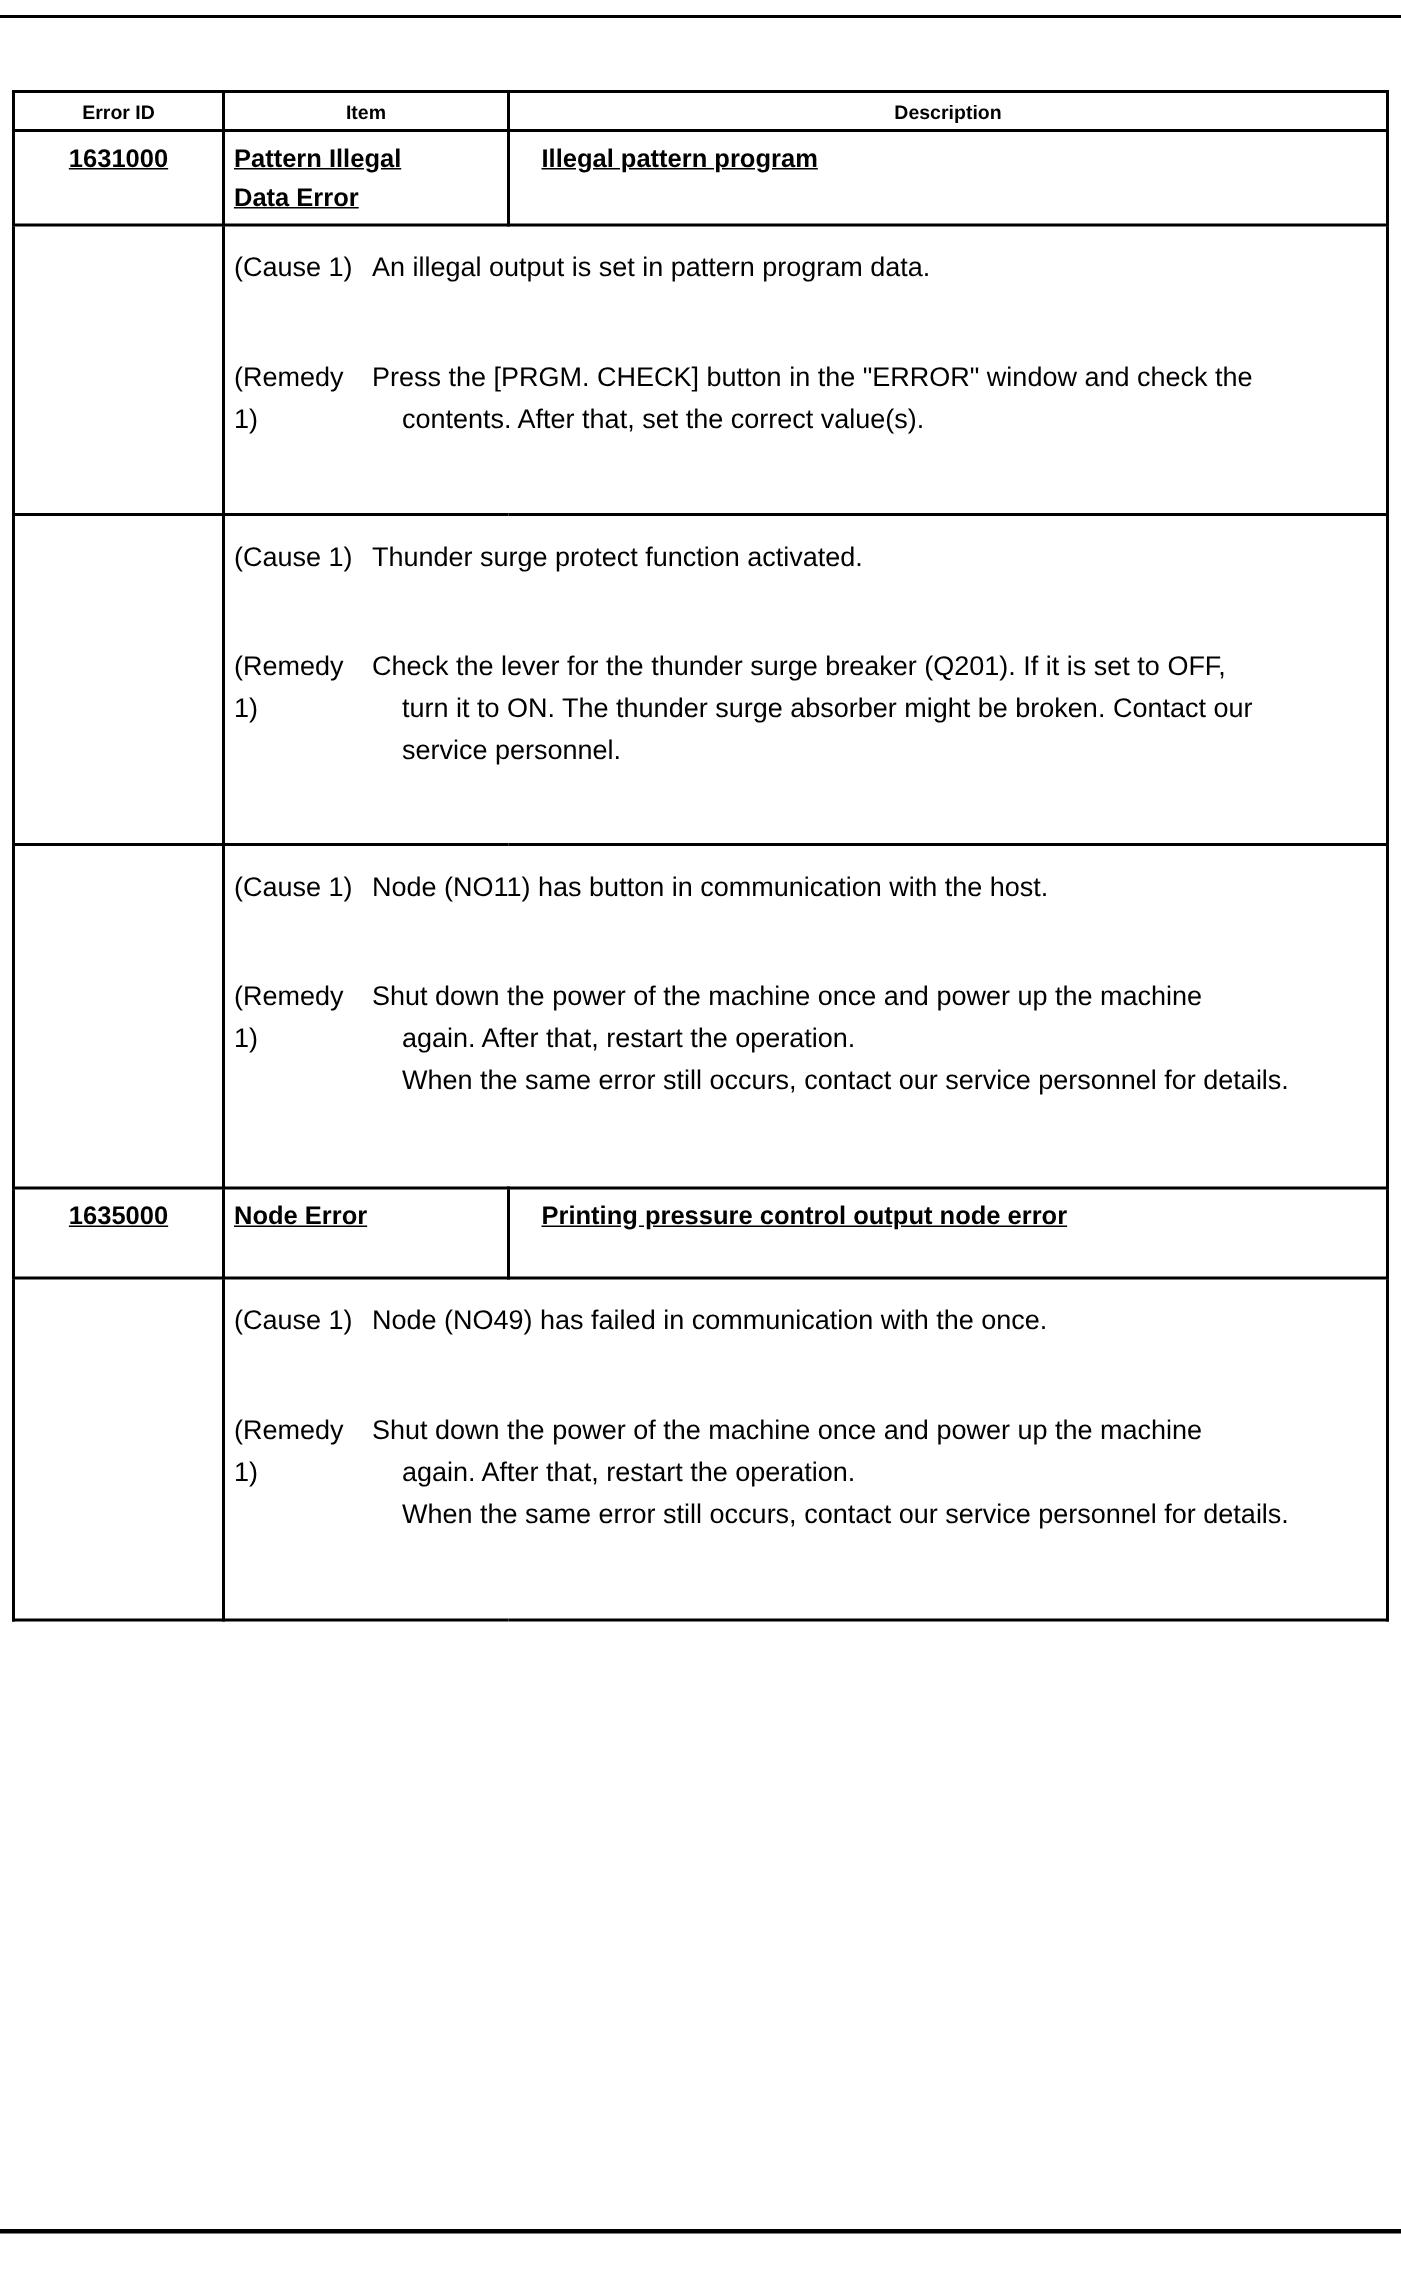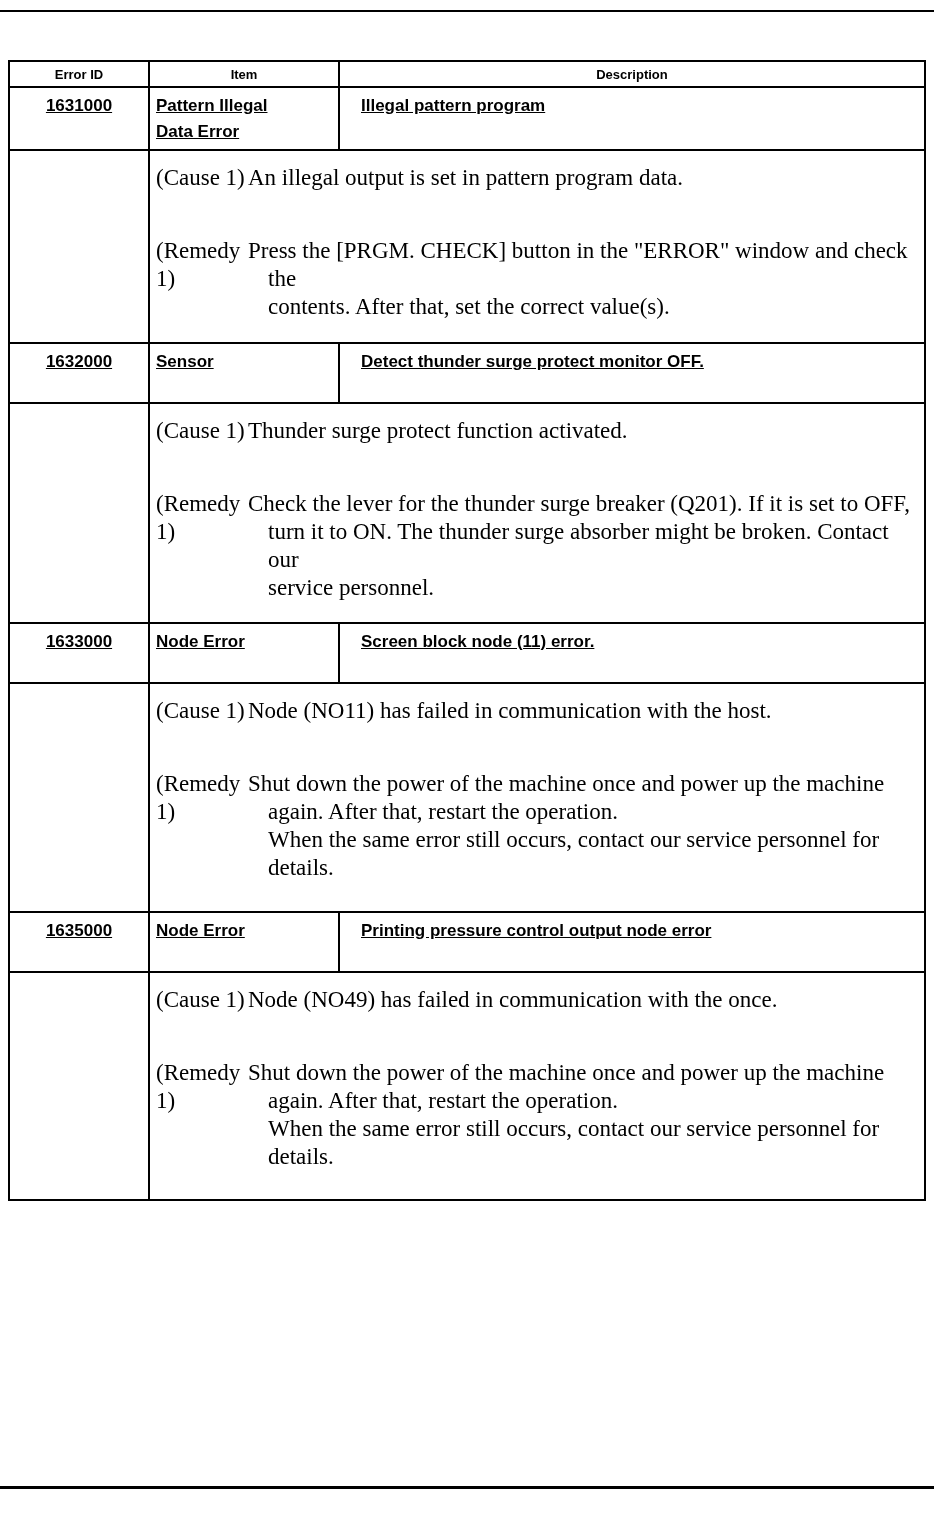--- a/index.html
+++ b/index.html
@@ -56,24 +56,23 @@
     font-weight: bold;
     line-height: 26px;
     padding: 5px 6px 4px 6px;
     height: 60px;
     white-space: pre-line;
     text-decoration: underline;
   }
   .title-row .id { text-align: center; padding-left: 2px; padding-right: 2px; }
   .title-row .desc { padding-left: 21px; }
   .detail-cell {
-    font-size: 23px;
+    font-size: 18px;
     line-height: 28px;
     padding: 13px 1px 10px 6px;
-    font-family: Liberation Serif, serif;
   }
   .cause-row, .remedy-row { display: flex; align-items: flex-start; }
   .remedy-row { margin-top: 45px; }
   .c-label {
     flex: 0 0 92px;
     width: 92px;
   }
   .c-text { flex: 1; }
   .r-text {
     flex: 1;
@@ -121,52 +120,42 @@
             <span class="c-text">An illegal output is set in pattern program data.</span>
           </div>
           <div class="remedy-row">
             <span class="c-label">(Remedy 1)</span>
             <span class="r-text">Press the [PRGM. CHECK] button in the "ERROR" window and check the
 contents. After that, set the correct value(s).</span>
           </div>
         </td>
       </tr>
 
-      <tr class="title-row">
-        <td class="id">1632000</td>
-        <td class="item">Sensor</td>
-        <td class="desc">Detect thunder surge protect monitor OFF.</td>
-      </tr>
       <tr class="detail-row d2">
         <td class="spacer"></td>
         <td class="detail-cell" colspan="2">
           <div class="cause-row">
             <span class="c-label">(Cause 1)</span>
             <span class="c-text">Thunder surge protect function activated.</span>
           </div>
           <div class="remedy-row">
             <span class="c-label">(Remedy 1)</span>
             <span class="r-text">Check the lever for the thunder surge breaker (Q201). If it is set to OFF,
 turn it to ON. The thunder surge absorber might be broken. Contact our
 service personnel.</span>
           </div>
         </td>
       </tr>
 
-      <tr class="title-row">
-        <td class="id">1633000</td>
-        <td class="item">Node Error</td>
-        <td class="desc">Screen block node (11) error.</td>
-      </tr>
       <tr class="detail-row d3">
         <td class="spacer"></td>
         <td class="detail-cell" colspan="2">
           <div class="cause-row">
             <span class="c-label">(Cause 1)</span>
-            <span class="c-text">Node (NO11) has failed in communication with the host.</span>
+            <span class="c-text">Node (NO11) has button in communication with the host.</span>
           </div>
           <div class="remedy-row">
             <span class="c-label">(Remedy 1)</span>
             <span class="r-text">Shut down the power of the machine once and power up the machine
 again. After that, restart the operation.
 When the same error still occurs, contact our service personnel for details.</span>
           </div>
         </td>
       </tr>
 

